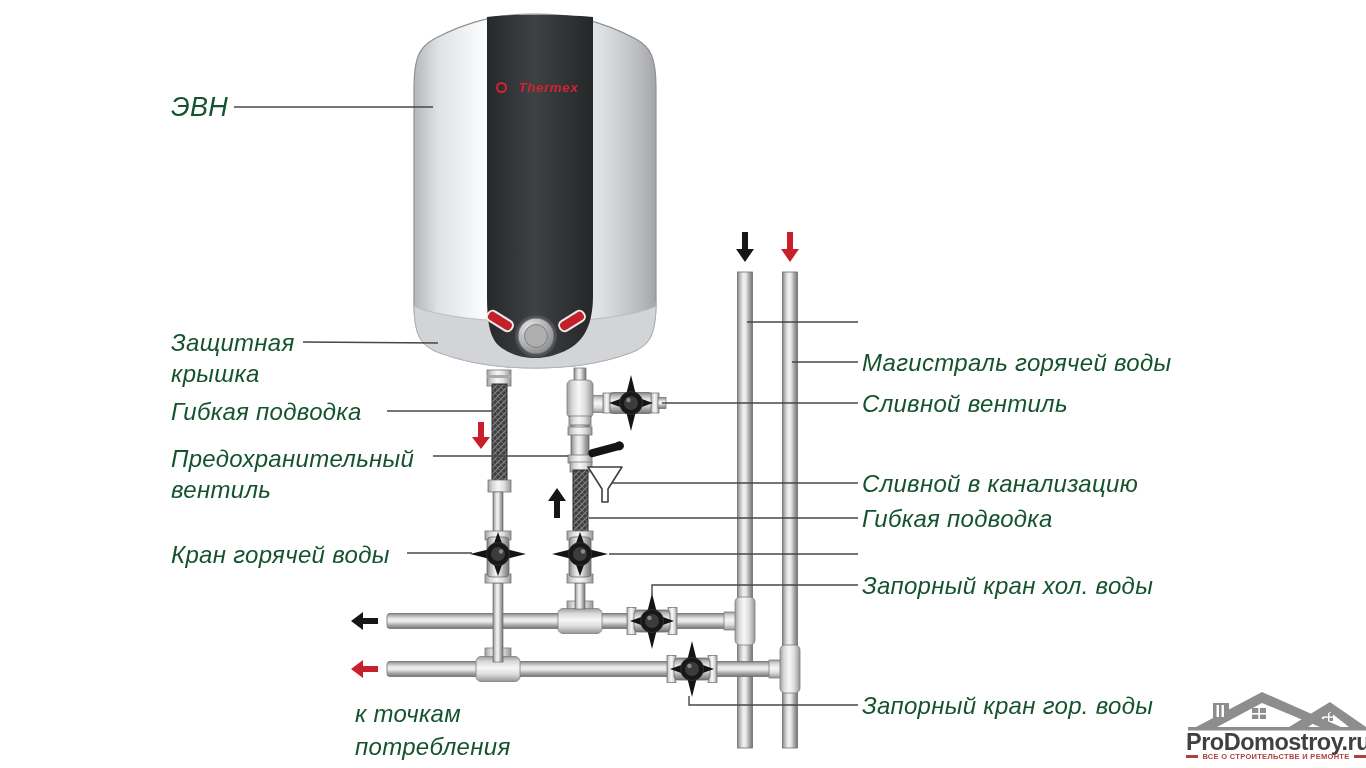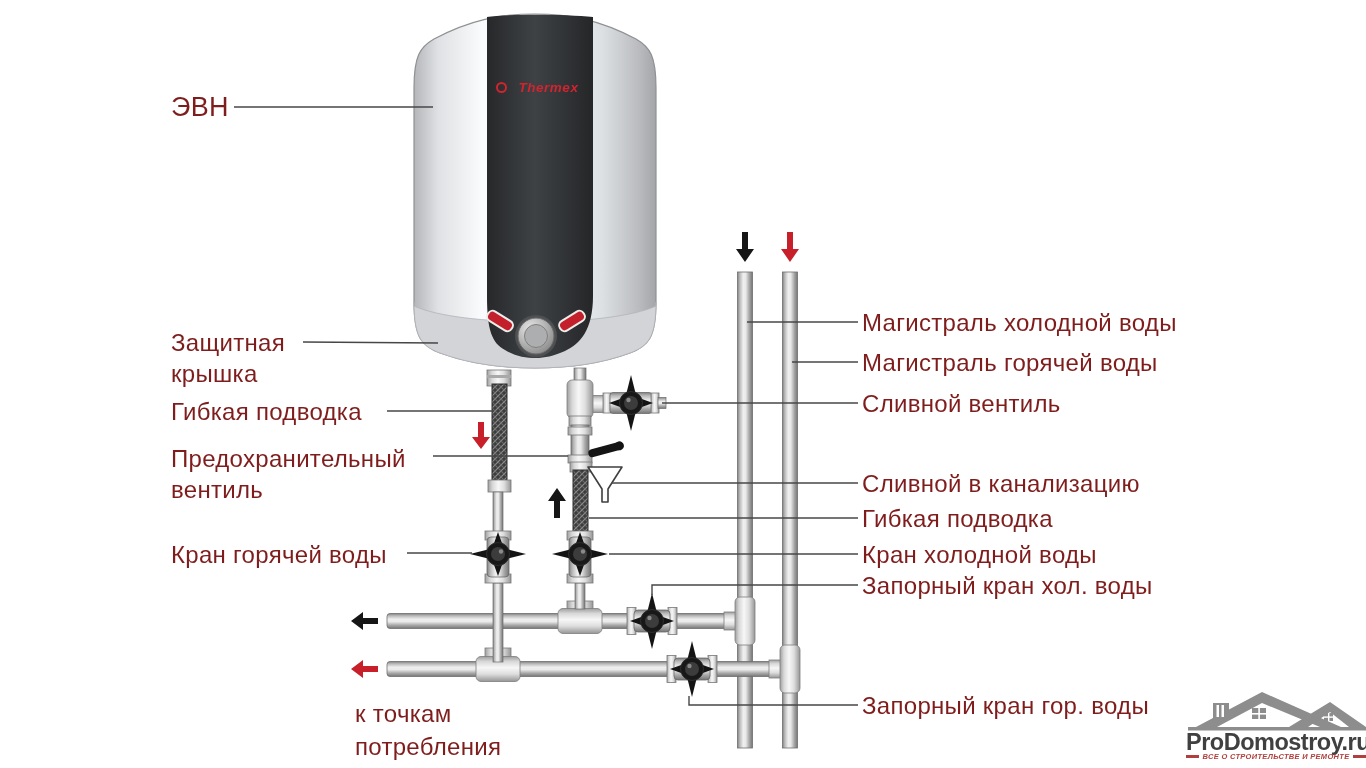--- a/index.html
+++ b/index.html
@@ -2,22 +2,22 @@
 <html><head>
 <meta charset="utf-8">
 <style>
   html,body{margin:0;padding:0;background:#ffffff;}
   #stage{
     position:relative;width:1366px;height:768px;overflow:hidden;
     background:#ffffff;font-family:"Liberation Sans",sans-serif;
   }
   #diagram-svg{position:absolute;left:0;top:0;width:1366px;height:768px;}
   .lbl{
-    position:absolute;color:#7f1d1d;font-size:24px;line-height:30px;
-    letter-spacing:.3px;white-space:nowrap;
+    position:absolute;color:#14532d;font-size:24px;line-height:30px;
+    letter-spacing:.3px;white-space:nowrap;font-style:italic;
   }
   .lbl.wrap{white-space:normal;}
   .lbl.big{font-size:27px;}
   .lbl.small{font-size:19px;line-height:23px;}
   #thermex-logo{
     position:absolute;left:489px;top:76px;width:96px;height:22px;
     display:flex;align-items:center;justify-content:center;gap:12px;
   }
   #thermex-logo .emblem{
     width:11px;height:11px;border-radius:50%;
@@ -27,21 +27,21 @@
     color:#d0242e;font-size:13.5px;font-weight:bold;font-style:italic;
     letter-spacing:.5px;white-space:nowrap;
   }
   #wm-title{
     position:absolute;left:1186px;top:729px;width:180px;
     font-size:23.5px;font-weight:bold;letter-spacing:-.5px;
     color:#404040;white-space:nowrap;
   }
   #wm-subtitle{
     position:absolute;left:1186px;top:752px;width:180px;
-    display:flex;align-items:center;gap:4px;font-style:italic;
+    display:flex;align-items:center;gap:4px;
   }
   #wm-subtitle .dash{flex:1;height:2.5px;background:#b0403d;}
   #wm-subtitle .sub-text{
     font-size:7.5px;font-weight:bold;color:#b0403d;white-space:nowrap;
     letter-spacing:.3px;
   }
 </style>
 </head>
 <body>
 
@@ -262,26 +262,24 @@
   </g>
 </svg>
 
 <div class="lbl big" style="left:171px;top:92px">ЭВН</div>
 <div class="lbl wrap" style="left:171px;top:327px;width:160px;line-height:31px">Защитная крышка</div>
 <div class="lbl" style="left:171px;top:397px">Гибкая подводка</div>
 <div class="lbl wrap" style="left:171px;top:443px;width:250px;line-height:31px">Предохранительный вентиль</div>
 <div class="lbl" style="left:171px;top:540px">Кран горячей воды</div>
 <div class="lbl wrap" style="left:355px;top:697px;width:190px;line-height:33px">к точкам потребления</div>
 
-<div class="lbl" style="left:862px;top:308px">Магистраль холодной воды</div>
 <div class="lbl" style="left:862px;top:348px">Магистраль горячей воды</div>
 <div class="lbl" style="left:862px;top:389px">Сливной вентиль</div>
 <div class="lbl" style="left:862px;top:469px">Сливной в канализацию</div>
 <div class="lbl" style="left:862px;top:504px">Гибкая подводка</div>
-<div class="lbl" style="left:862px;top:540px">Кран холодной воды</div>
 <div class="lbl" style="left:862px;top:571px">Запорный кран хол. воды</div>
 <div class="lbl" style="left:862px;top:691px">Запорный кран гор. воды</div>
 
 <div id="thermex-logo">
   <span class="emblem"></span>
   <span class="brand-text">Thermex</span>
 </div>
 
 <div id="wm-title">ProDomostroy.ru</div>
 <div id="wm-subtitle">

